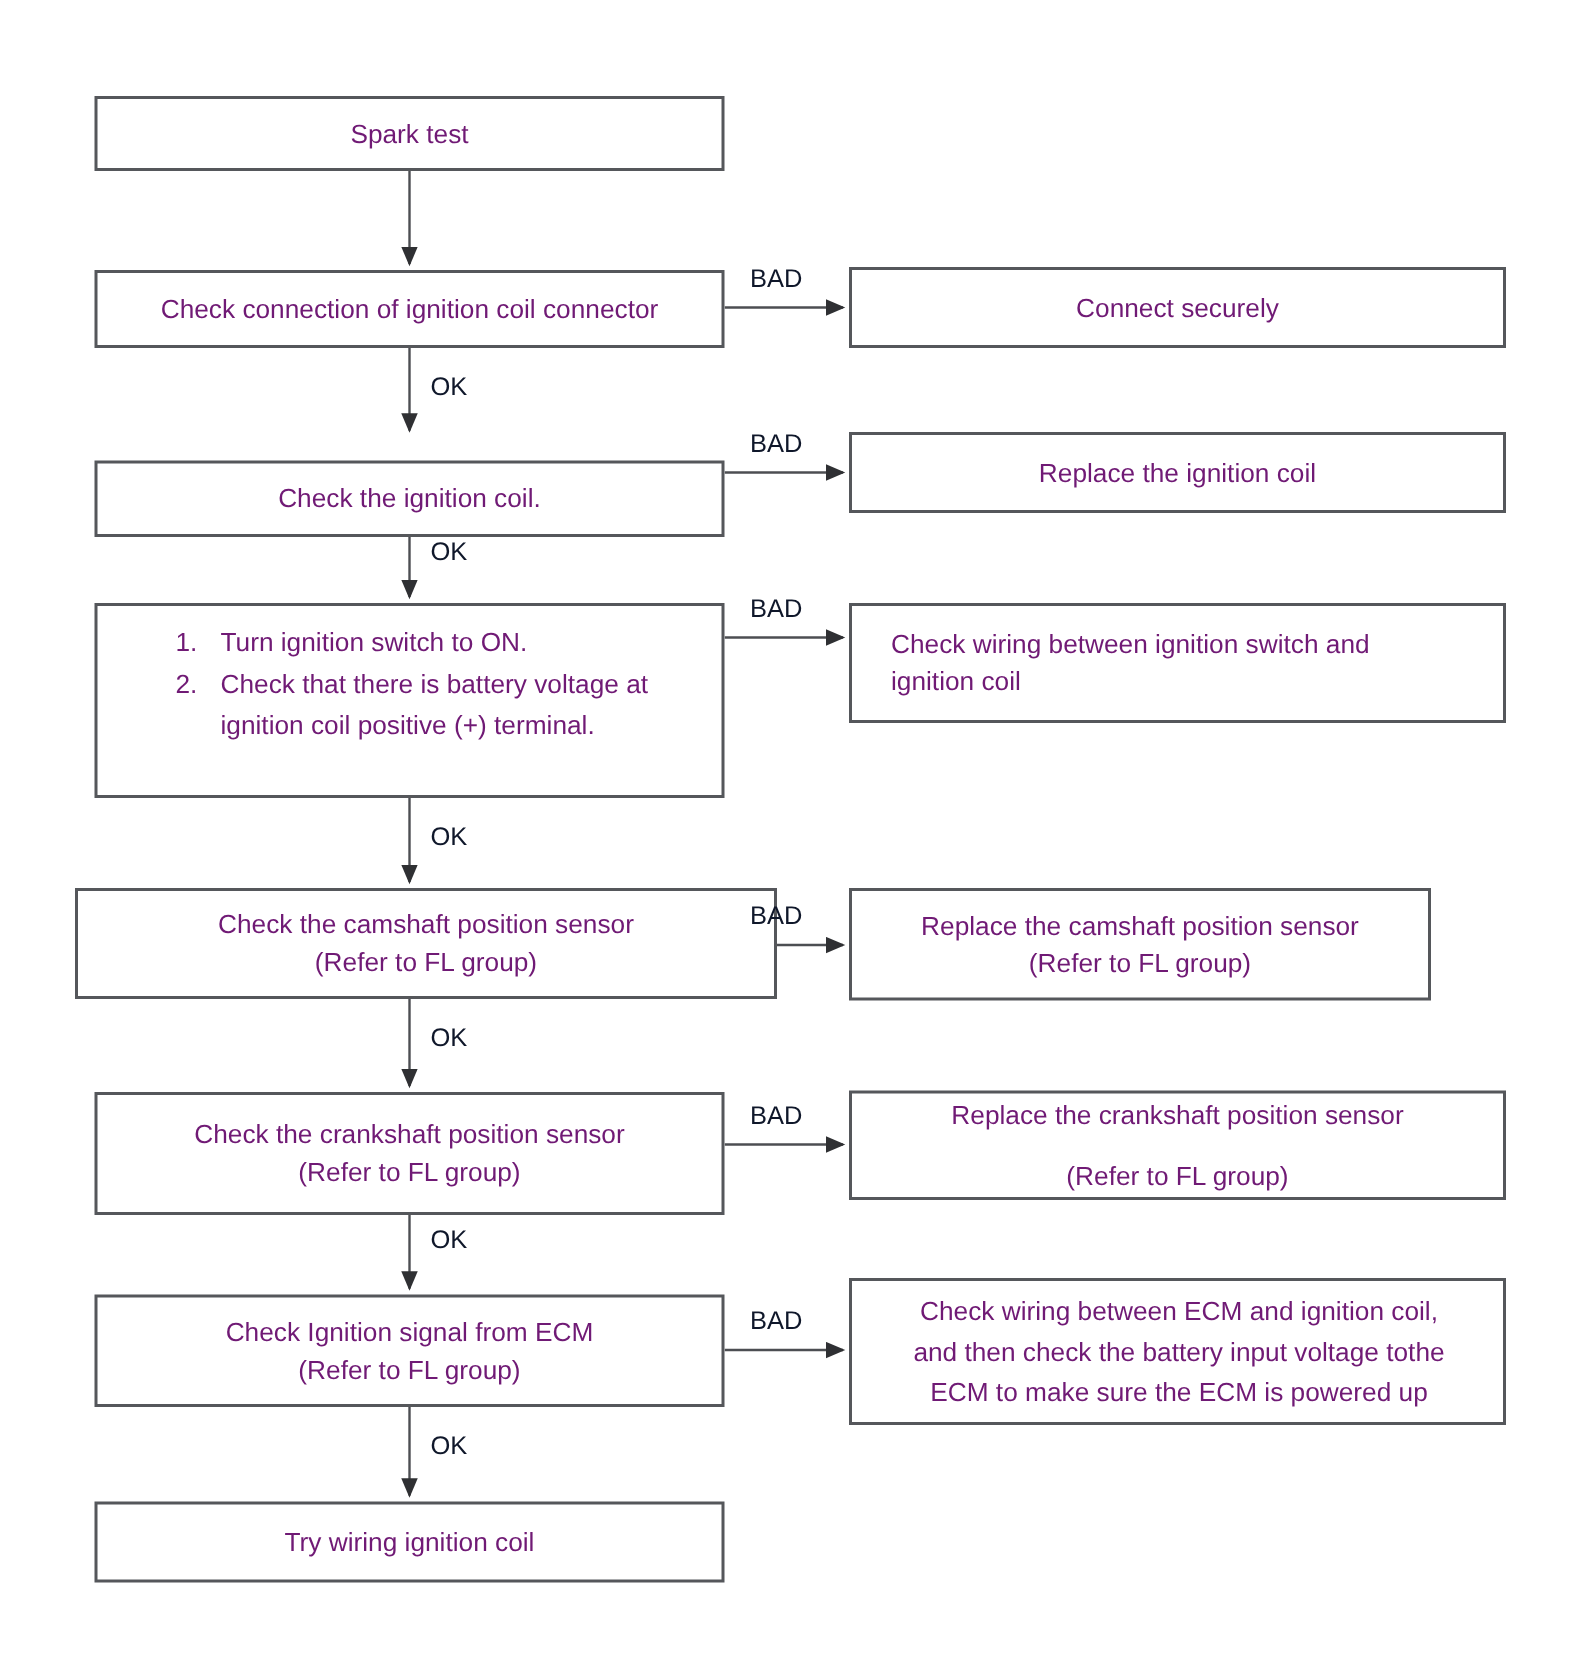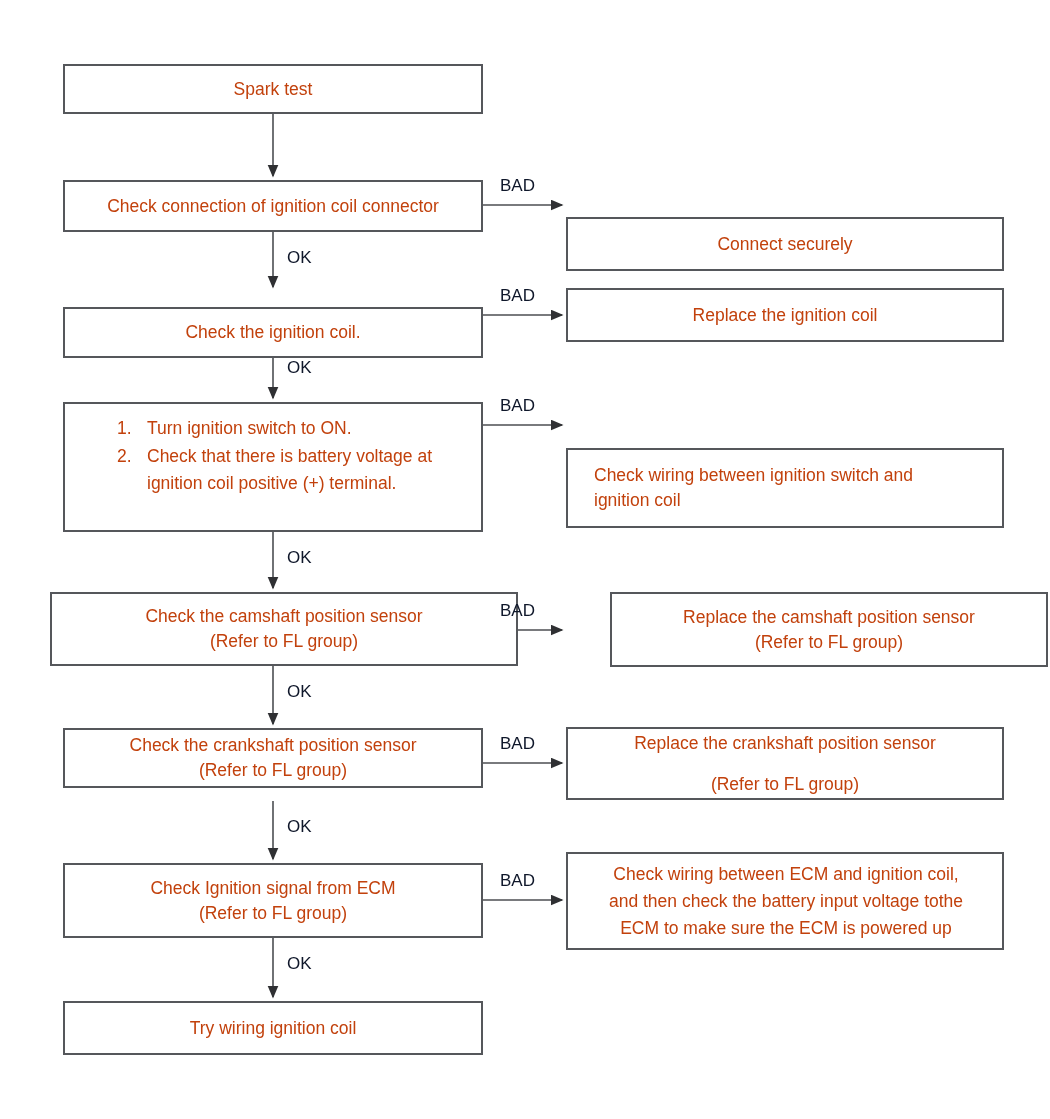--- a/index.html
+++ b/index.html
@@ -29,28 +29,28 @@
     position: absolute;
     background: #ffffff;
     border: 2px solid #55575b;
     display: flex;
     flex-direction: column;
     justify-content: center;
     align-items: center;
     text-align: center;
     font-size: 17.5px;
     line-height: 25px;
-    color: #c2410c;
+    color: #701a75;
   }
   .node.left-align {
     align-items: flex-start;
     text-align: left;
   }
   .node.pad-sm { padding-left: 10px; padding-right: 8px; }
-  .node.pad-md { padding-left: 26px; padding-right: 10px; margin-top: 46px; }
+  .node.pad-md { padding-left: 26px; padding-right: 10px; }
   .node-power {
     justify-content: flex-start;
     padding: 11px 6px 0 18px;
     line-height: 27.5px;
   }
   .step { display: flex; margin-left: 34px; }
   .stepnum { width: 30px; flex: 0 0 30px; }
   .steptext { flex: 1; }
   .lbl {
     position: absolute;
@@ -113,48 +113,48 @@
         <div>ignition coil positive (+) terminal.</div>
       </span>
     </div>
   </div>
 
   <div class="node" style="left:50px;top:592px;width:468px;height:74px;">
     <div>Check the camshaft position sensor</div>
     <div>(Refer to FL group)</div>
   </div>
 
-  <div class="node" style="left:63px;top:728px;width:420px;height:60px;">
+  <div class="node" style="left:63px;top:728px;width:420px;height:82px;">
     <div>Check the crankshaft position sensor</div>
     <div>(Refer to FL group)</div>
   </div>
 
   <div class="node" style="left:63px;top:863px;width:420px;height:75px;">
     <div>Check Ignition signal from ECM</div>
     <div>(Refer to FL group)</div>
   </div>
 
   <div class="node" style="left:63px;top:1001px;width:420px;height:54px;">
     <div>Try wiring ignition coil</div>
   </div>
 
-  <div class="node" style="left:566px;top:178px;width:438px;height:54px;margin-top:39px;">
+  <div class="node" style="left:566px;top:178px;width:438px;height:54px;">
     <div>Connect securely</div>
   </div>
 
   <div class="node" style="left:566px;top:288px;width:438px;height:54px;">
     <div>Replace the ignition coil</div>
   </div>
 
   <div class="node left-align pad-md" style="left:566px;top:402px;width:438px;height:80px;">
     <div>Check wiring between ignition switch and</div>
     <div>ignition coil</div>
   </div>
 
-  <div class="node" style="left:566px;top:592px;width:438px;height:75px;margin-left:44px;">
+  <div class="node" style="left:566px;top:592px;width:388px;height:75px;">
     <div>Replace the camshaft position sensor</div>
     <div>(Refer to FL group)</div>
   </div>
 
   <div class="node" style="left:566px;top:727px;width:438px;height:73px;gap:16px;">
     <div>Replace the crankshaft position sensor</div>
     <div>(Refer to FL group)</div>
   </div>
 
   <div class="node pad-sm" style="left:566px;top:852px;width:438px;height:98px;line-height:27px;justify-content:center;">

